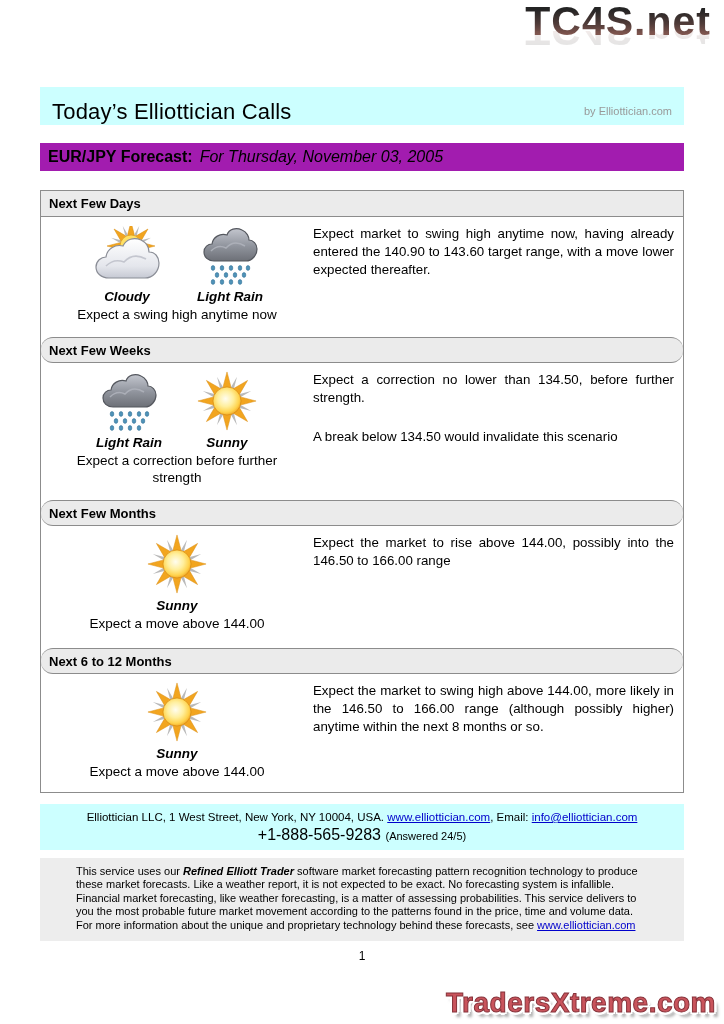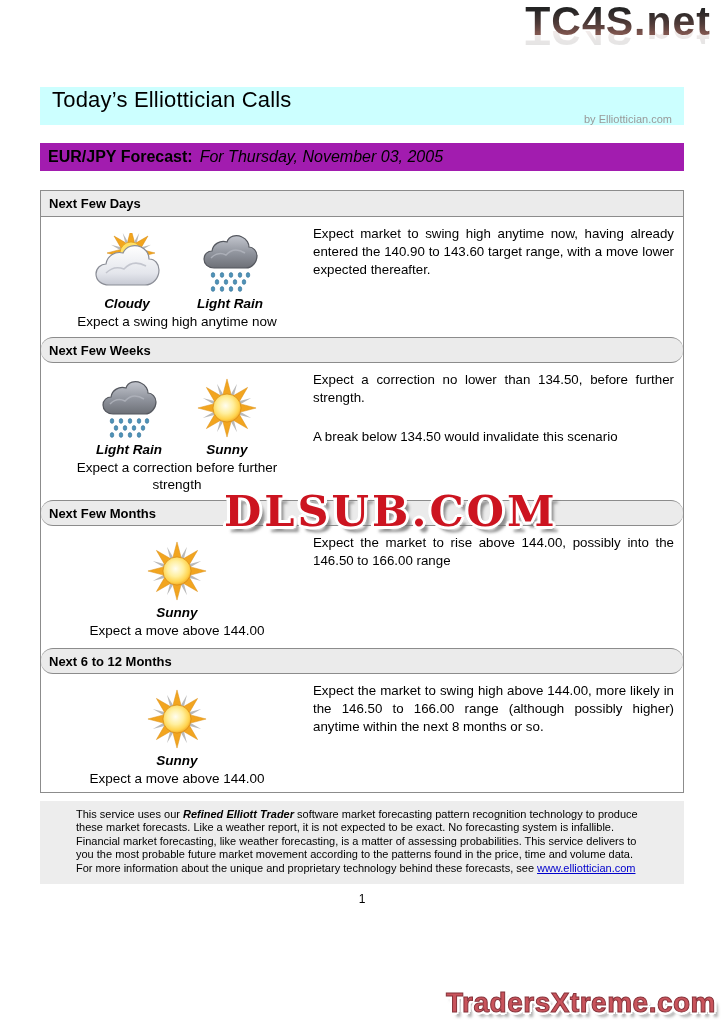--- a/index.html
+++ b/index.html
@@ -9,38 +9,38 @@
   
   .tc4s-wrap{position:absolute;top:1px;right:13px;line-height:1;text-align:right;}
   .tc4s-text{display:block;font-size:41px;font-weight:bold;letter-spacing:1px;color:#4a3634;}
   @supports ((-webkit-background-clip:text) or (background-clip:text)){
     .tc4s-text{background:linear-gradient(180deg,#242424 20%,#4f3b38 55%,#99645b 95%);
       -webkit-background-clip:text;background-clip:text;color:transparent;}
   }
   .tc4s-reflect{transform:scaleY(-1);opacity:.12;margin-top:-11px;height:20px;overflow:hidden;}
 
   
-  .title-bar{margin:87px 40px 0;height:38px;background:#ccffff;display:flex;align-items:flex-start;
+  .title-bar{margin:87px 40px 0;height:38px;background:#ccffff;display:flex;align-items:flex-end;
              padding:0 12px;box-sizing:border-box;}
   .doc-title{font-size:22px;letter-spacing:.2px;}
-  .byline{margin-left:auto;font-size:11px;color:#999;align-self:flex-end;padding-bottom:0;}
+  .byline{margin-left:auto;font-size:11px;color:#999;align-self:flex-end;padding-bottom:8px;}
 
   
   .forecast-bar{margin:18px 40px 0;height:28px;background:#a21caf;display:flex;align-items:center;
                 padding:0 8px;box-sizing:border-box;font-size:16px;}
   .fb-label{font-weight:bold;}
   .fb-date{font-style:italic;margin-left:7px;}
 
   
   .sections{margin:19px 40px 0;border:1px solid #8c8c8c;}
   .section-header{background:#ebebeb;border-bottom:1px solid #8c8c8c;padding:5px 8px;height:26px;
                   box-sizing:border-box;font-weight:bold;font-size:13px;}
   .section + .section .section-header{border-top:1px solid #8c8c8c;border-radius:12px;}
   .section-body{display:flex;background:#fff;}
-  .icon-cell{width:272px;padding-top:14px;display:flex;flex-direction:column;align-items:center;box-sizing:border-box;}
+  .icon-cell{width:272px;padding-top:7px;display:flex;flex-direction:column;align-items:center;box-sizing:border-box;}
   .icons-row{display:flex;gap:34px;align-items:flex-end;justify-content:center;}
   .icon-block{display:flex;flex-direction:column;align-items:center;}
   .icon-label{font-weight:bold;font-style:italic;font-size:13.5px;margin-top:3px;}
   .caption{font-size:13.5px;margin-top:3px;text-align:center;max-width:252px;line-height:1.25;}
   .text-cell{flex:1;padding:8px 9px 0 0;}
   .text-cell p{margin:0 0 21px;font-size:13.3px;line-height:18px;text-align:justify;}
 
   
   .contact-box{margin:11px 40px 0;background:#ccffff;text-align:center;padding:7px 4px 6px;box-sizing:border-box;}
   .contact-line1{font-size:11.5px;}
@@ -342,22 +342,30 @@
             </div>
         <div class="caption">Expect a move above 144.00</div>
       </div>
       <div class="text-cell">
             <p>Expect the market to swing high above 144.00, more likely in the 146.50 to 166.00 range (although possibly higher) anytime within the next 8 months or so.</p>
           </div>
     </div>
   </div>
 </div>
 
+  <div class="contact-box">
+    <div class="contact-line1">
+      <span>Elliottician LLC, 1 West Street, New York, NY 10004, USA. </span><a class="doc-link">www.elliottician.com</a><span>, Email: </span><a class="doc-link">info@elliottician.com</a>
+    </div>
+    <div class="contact-line2">
+      <span class="phone">+1-888-565-9283</span>
+      <span class="phone-note">(Answered 24/5)</span>
+    </div>
+  </div>
 
   <div class="disclaimer">
     <span>This service uses our </span><span class="product">Refined Elliott Trader</span><span> software market forecasting pattern recognition technology to produce these market forecasts. Like a weather report, it is not expected to be exact. No forecasting system is infallible. Financial market forecasting, like weather forecasting, is a matter of assessing probabilities. This service delivers to you the most probable future market movement according to the patterns found in the price, time and volume data. For more information about the unique and proprietary technology behind these forecasts, see </span><a class="doc-link">www.elliottician.com</a>
   </div>
 
   <div class="page-number">1</div>
 
-  <div class="dlsub">DLSUB.COM</div>
   <div class="tradersx">TradersXtreme.com</div>
 </div>
 
 </body></html>

